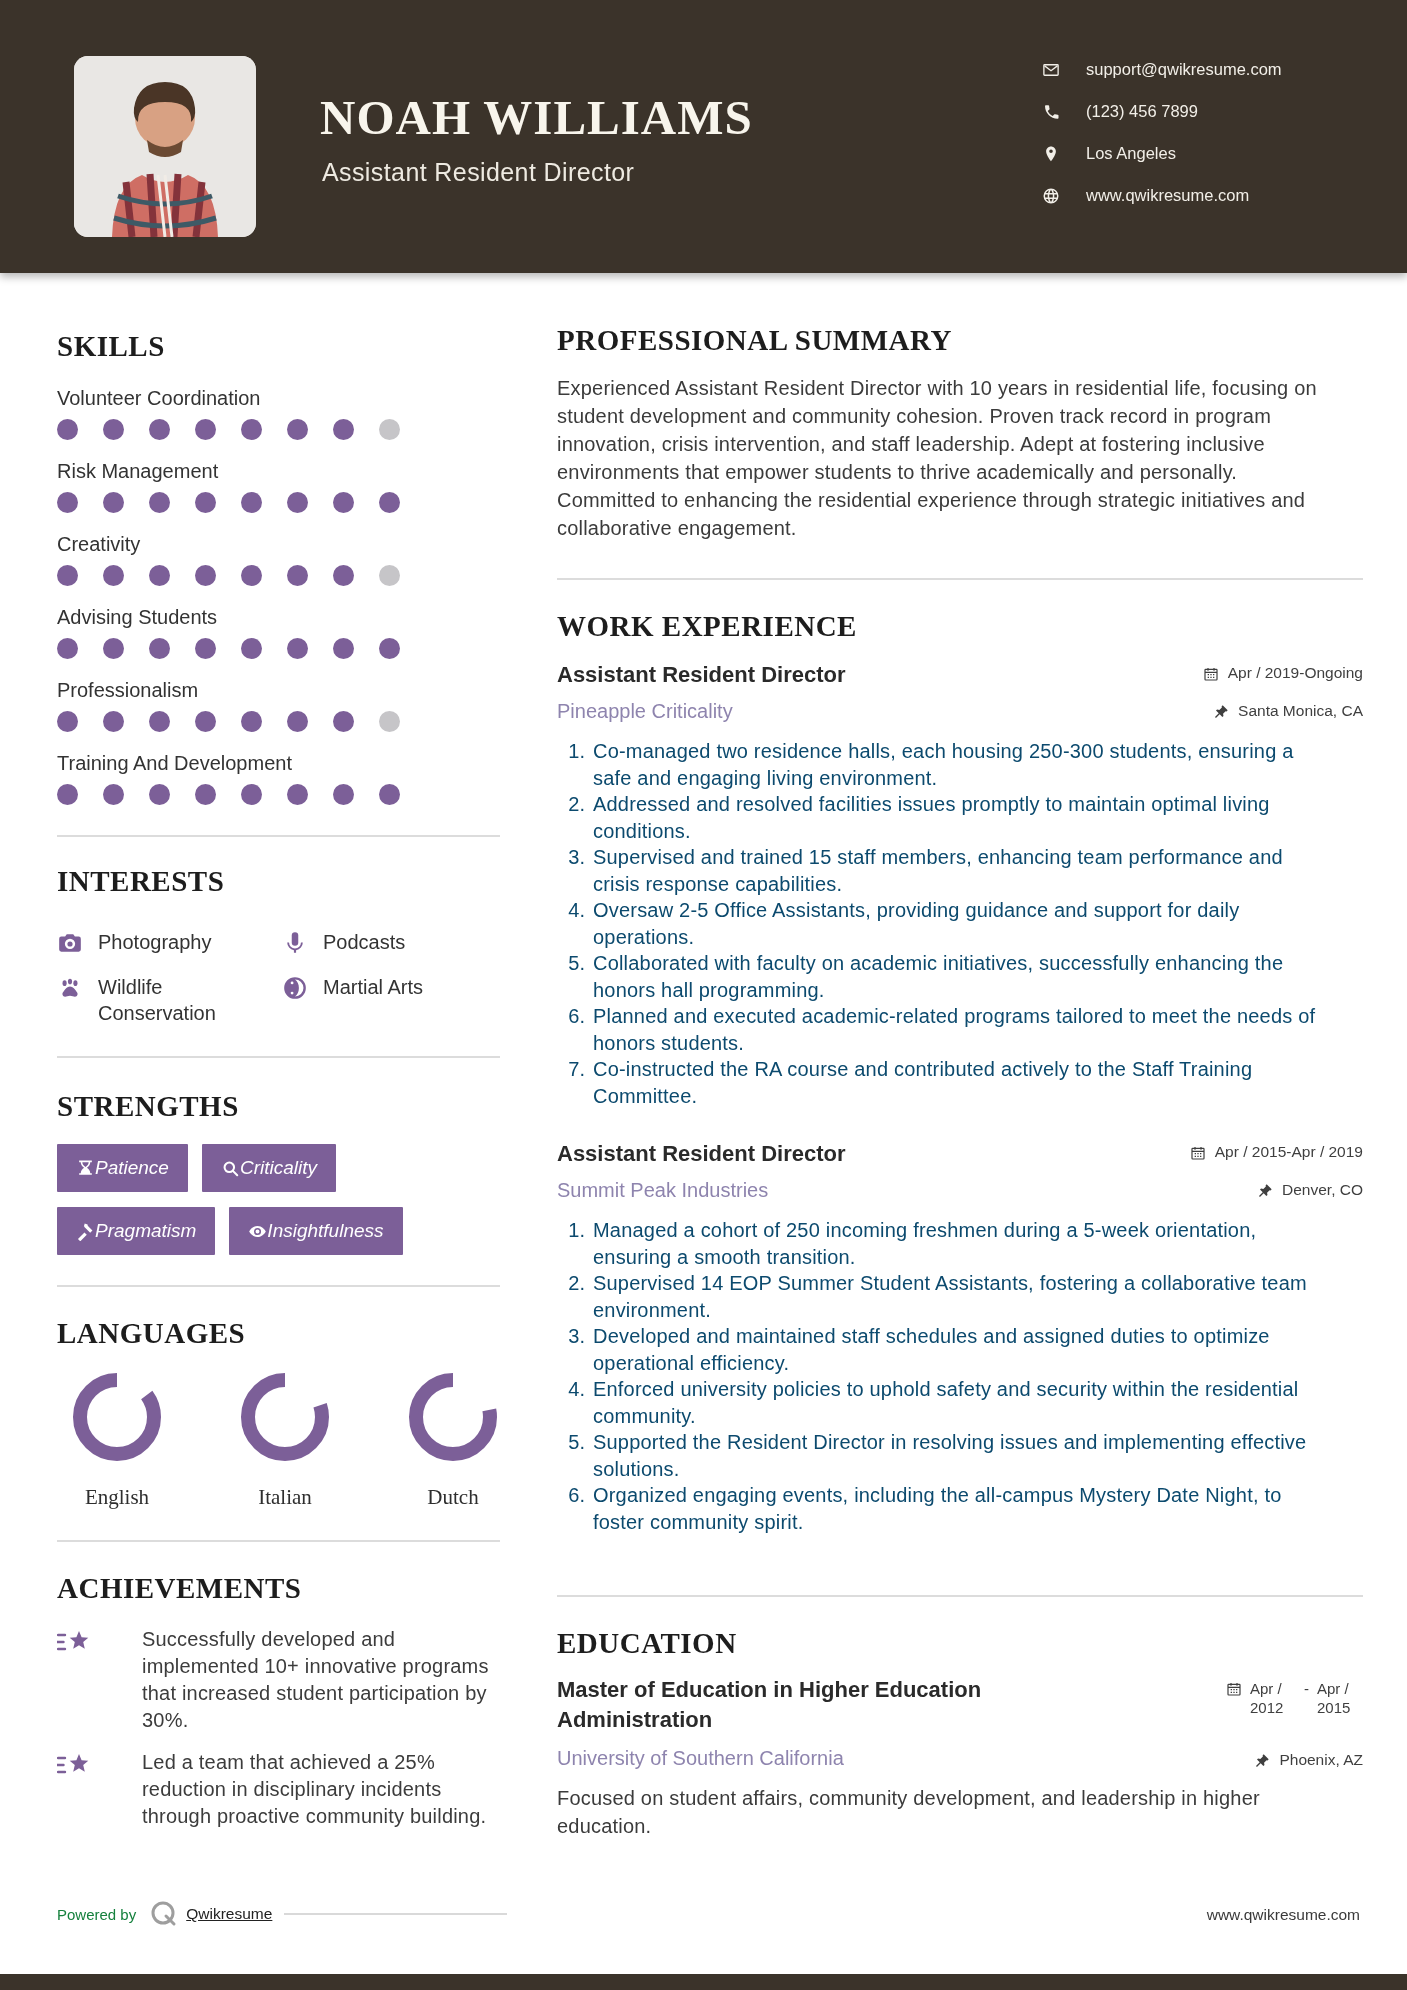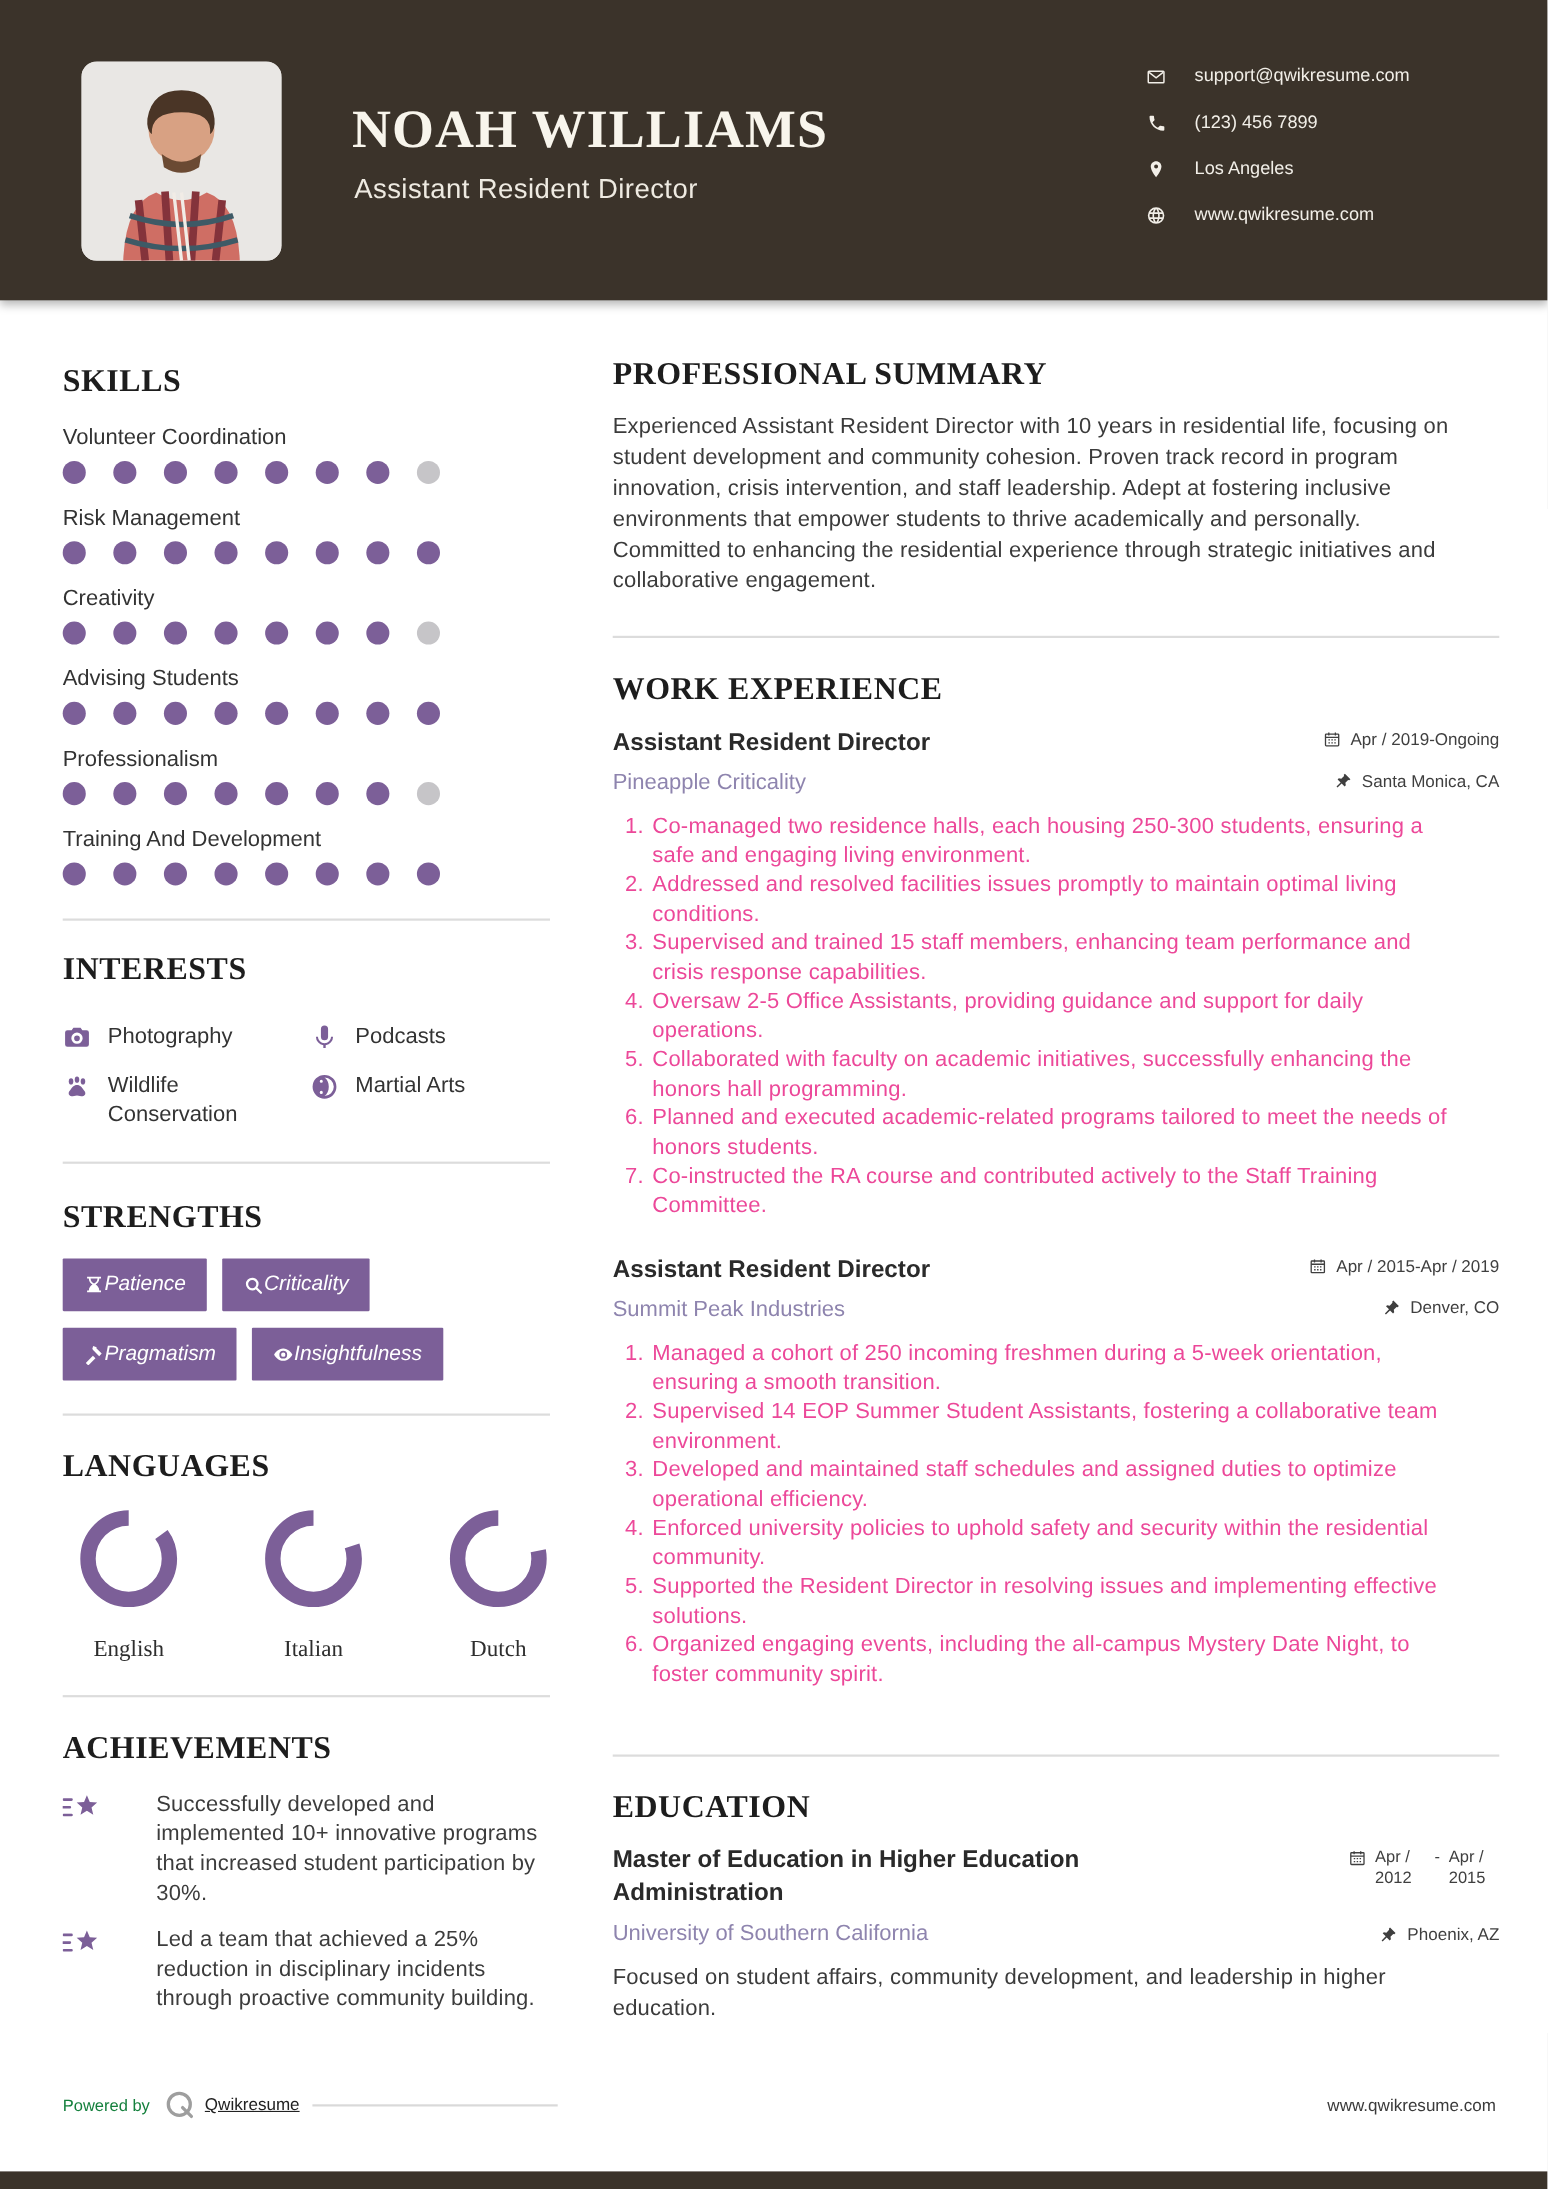--- a/index.html
+++ b/index.html
@@ -55,26 +55,26 @@
   .ach-text{width:358px;font-size:20px;line-height:27px;letter-spacing:.2px;color:#3c3c3c;}
   
   .main{position:absolute;left:557px;top:322px;width:806px;}
   .summary{margin-top:16px;width:775px;font-size:20px;line-height:28px;letter-spacing:.2px;}
   .main .rule{margin-top:36px;}
   .we-h{margin-top:28px;}
   .jobs{margin-top:16px;}
   .job + .job{margin-top:30px;}
   .job-head,.job-sub,.edu-head,.edu-sub{display:flex;justify-content:space-between;align-items:flex-start;}
   .job-title{margin:0;font-size:22px;font-weight:bold;color:#2a2a2a;line-height:30px;}
-  .meta{display:flex;align-items:flex-start;gap:9px;font-size:15.5px;color:#3f3f3f;white-space:nowrap;margin-top:4px;}
+  .meta{display:flex;align-items:flex-end;gap:9px;font-size:15.5px;color:#3f3f3f;white-space:nowrap;margin-top:4px;}
   .meta .icon{width:16px;height:16px;color:#3f3f3f;flex:0 0 auto;}
   .job-sub{margin-top:8px;}
   .company{font-size:20px;color:var(--link,#8e84ae);line-height:26px;}
   ol.bullets{margin:14px 0 0 0;padding-left:34px;width:737px;font-size:20px;line-height:26.5px;
-             letter-spacing:.2px;color:#ec4899;}
+             letter-spacing:.2px;color:#0c4a6e;}
   ol.bullets li{padding-left:2px;}
   .edu-h{margin-top:28px;}
   .edu{margin-top:14px;}
   .degree{width:520px;font-size:22px;font-weight:bold;color:#2a2a2a;line-height:30px;}
   .edu-dates{display:flex;gap:8px;align-items:flex-start;font-size:15px;line-height:19px;color:#3f3f3f;margin-top:4px;}
   .edu-dates .icon{width:16px;height:16px;color:#3f3f3f;margin-top:2px;}
   .dwrap{width:46px;}
   .edu-sub{margin-top:10px;align-items:center;}
   .edu-desc{margin-top:14px;width:740px;font-size:20px;line-height:27.5px;letter-spacing:.2px;}
   

